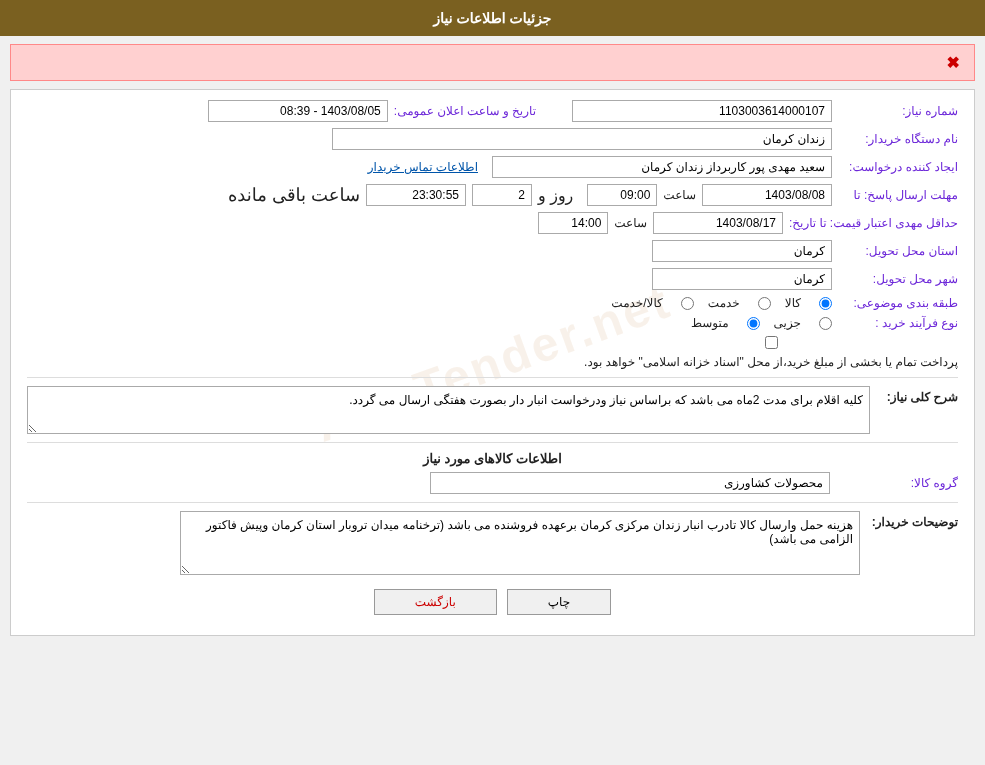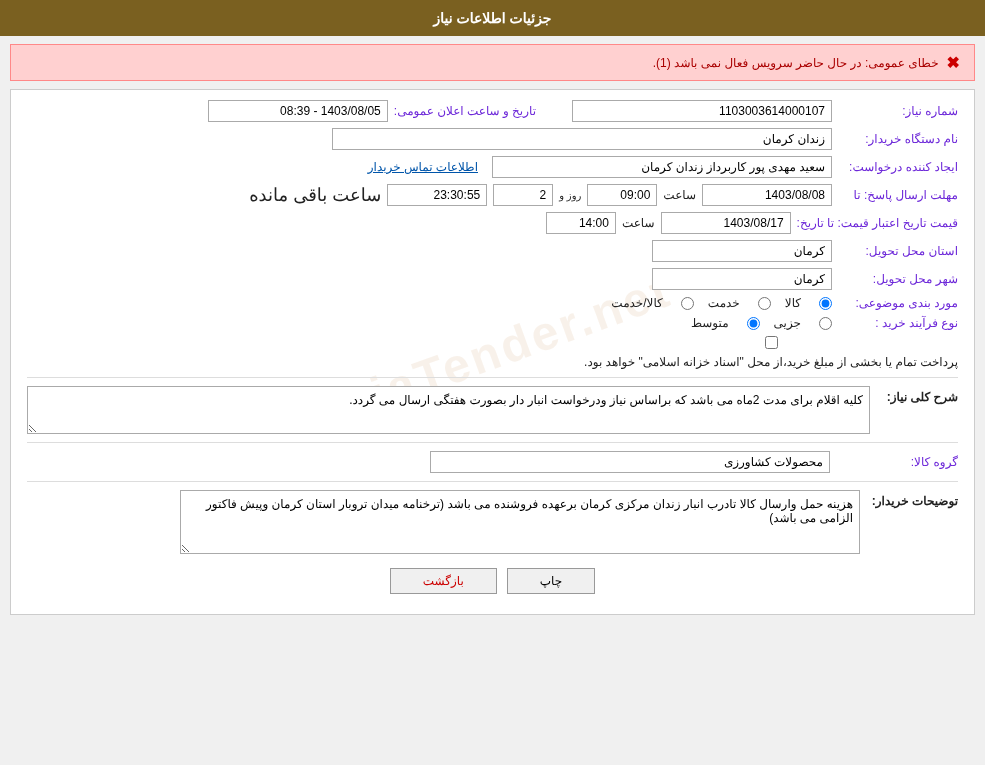--- a/index.html
+++ b/index.html
@@ -137,21 +137,21 @@
       margin: 4px 0;
     }
     .btn-row {
       display: flex;
       justify-content: center;
       gap: 10px;
       margin-top: 14px;
       padding-bottom: 10px;
     }
     .btn {
-      padding: 5px 32px;
+      padding: 5px 40px;
       font-size: 12px;
       font-family: Tahoma, Arial, sans-serif;
       cursor: pointer;
       border: 1px solid #aaa;
       background: #f5f5f5;
     }
     .btn-print {
       background: #f0f0f0;
       border: 1px solid #999;
     }
@@ -203,21 +203,20 @@
 <body>
 
 <div class="page-wrapper">
 
   <div class="header-bar">
     <span>جزئیات اطلاعات نیاز</span>
   </div>
 
   <div class="error-bar">
     <span class="error-icon">✖</span>
-    <span>خطای عمومی: در حال حاضر سرویس فعال نمی باشد (1).</span>
   </div>
 
   <div class="main-card">
     <div class="main-content-area watermark-container">
       <div class="watermark">AriaTender.net</div>
 
       <div class="content-z">
 
         <div class="form-row">
 
@@ -237,45 +236,45 @@
           <span class="label">ایجاد کننده درخواست:</span>
           <input class="input-field" style="width: 340px;" type="text" readonly="" value="سعید مهدی پور کاربرداز زندان کرمان">
           <span class="link-blue" style="margin-right:8px;">اطلاعات تماس خریدار</span>
         </div>
 
         <div class="form-row">
           <span class="label">مهلت ارسال پاسخ: تا</span>
           <input class="input-field input-date" type="text" readonly="" value="1403/08/08" style="">
           <span style="font-size:12px;">ساعت</span>
           <input class="input-field input-time" type="text" readonly="" value="09:00" style="">
-          <span style="font-size:10px; ">روز و</span>
+          <span style="font-size:16px; margin-right:8px;">روز و</span>
           <input class="input-field input-xs" type="text" readonly="" value="2" style="">
           <input class="input-field" style="width: 100px;" type="text" readonly="" value="23:30:55">
           <span style="font-size:18px;">ساعت باقی مانده</span>
         </div>
 
         <div class="form-row">
-          <span class="label">قیمت تاریخ اعتبار قیمت: تا تاریخ:</span>
+          <span class="label">حداقل مهدی اعتبار قیمت: تا تاریخ:</span>
           <input class="input-field input-date" type="text" readonly="" value="1403/08/17" style="">
           <span style="font-size:12px;">ساعت</span>
           <input class="input-field input-time" type="text" readonly="" value="14:00" style="">
         </div>
 
         <div class="form-row">
           <span class="label">استان محل تحویل:</span>
           <input class="input-field input-mid" type="text" readonly="" value="کرمان" style="">
         </div>
 
         <div class="form-row">
           <span class="label">شهر محل تحویل:</span>
           <input class="input-field input-mid" type="text" readonly="" value="کرمان" style="">
         </div>
 
         <div class="form-row">
-          <span class="label">مورد بندی موضوعی:</span>
+          <span class="label">طبقه بندی موضوعی:</span>
           <div class="radio-group">
             <label class="radio-label">
               <input type="radio" name="tabaghebandi" value="kala" checked="" style="">
               <span>کالا</span>
             </label>
             <label class="radio-label">
               <input type="radio" name="tabaghebandi" value="khedmat" style="">
               <span>خدمت</span>
             </label>
             <label class="radio-label">
@@ -308,20 +307,21 @@
 
         <hr class="section-divider">
 
         <div class="full-row">
           <span class="notes-label">شرح کلی نیاز:</span>
           <textarea class="notes-box" readonly="" style="">کلیه اقلام برای مدت 2ماه می باشد که براساس نیاز ودرخواست انبار دار بصورت هفتگی ارسال می گردد.</textarea>
         </div>
 
         <hr class="section-divider">
 
+        <div class="section-title">اطلاعات کالاهای مورد نیاز</div>
 
         <div class="group-row">
           <span class="label">گروه کالا:</span>
           <input class="input-field" style="width: 400px;" type="text" readonly="" value="محصولات کشاورزی">
         </div>
 
 
         <hr class="section-divider">
 
         <div class="full-row">

